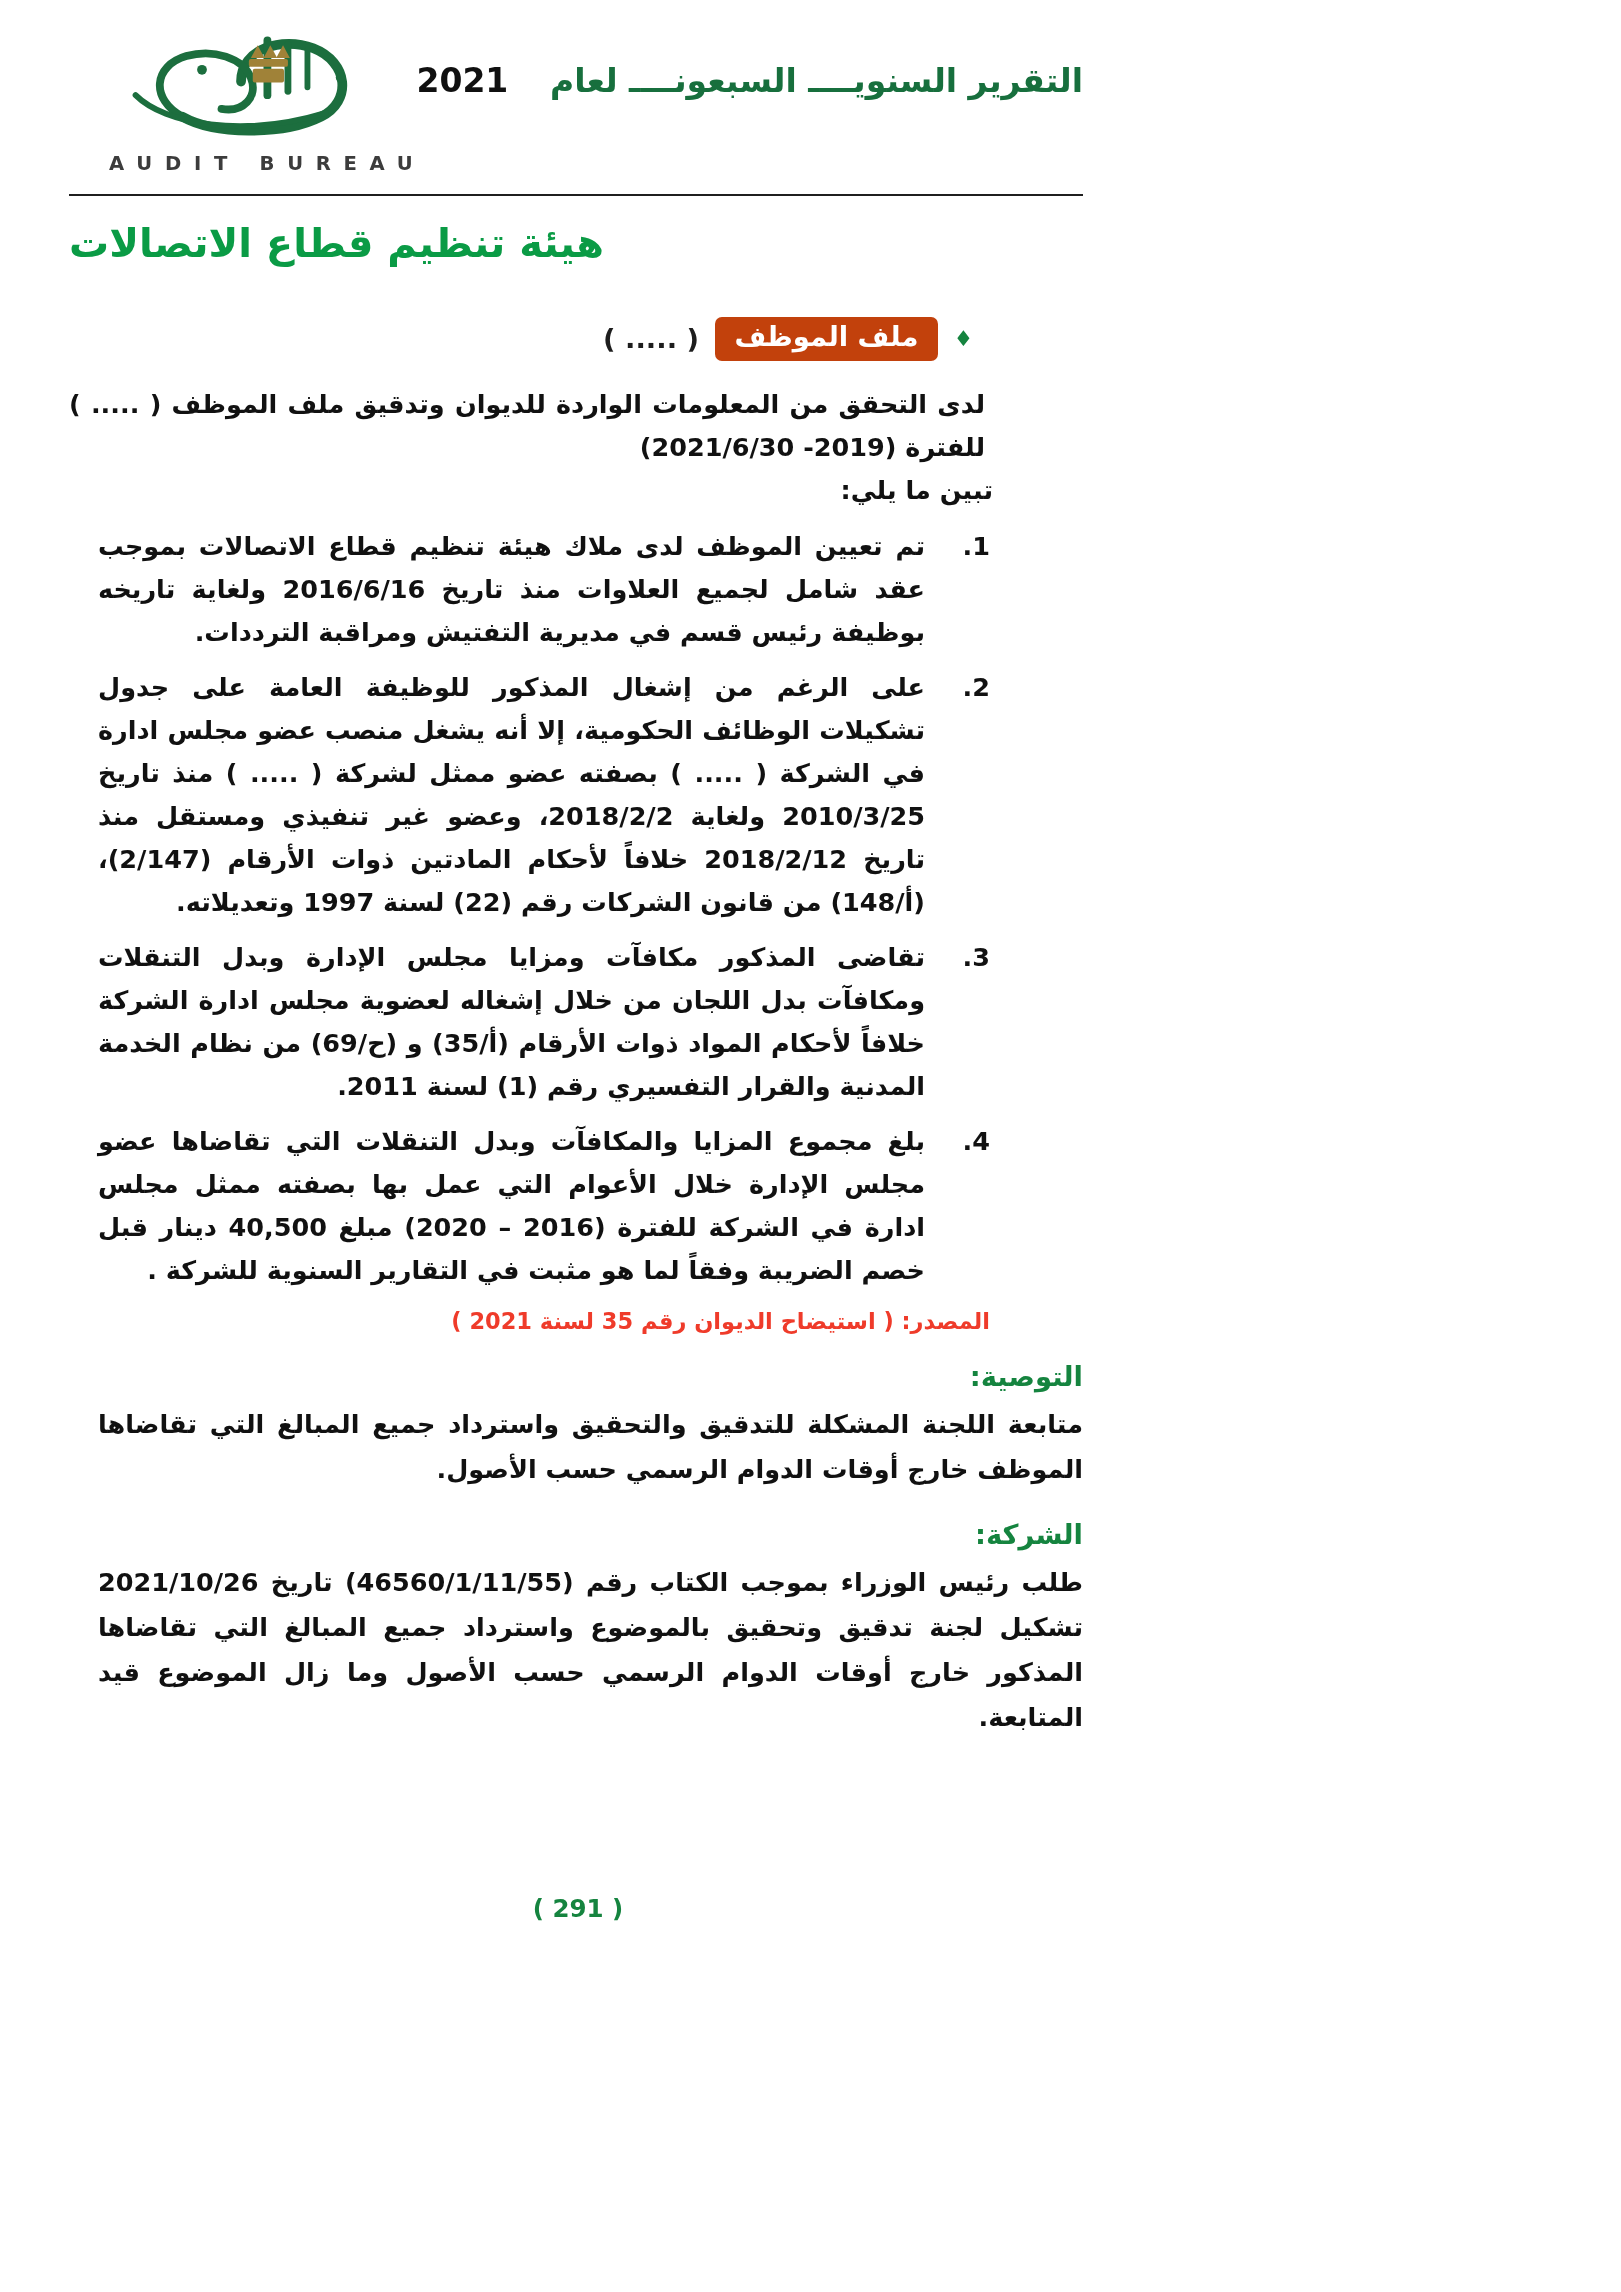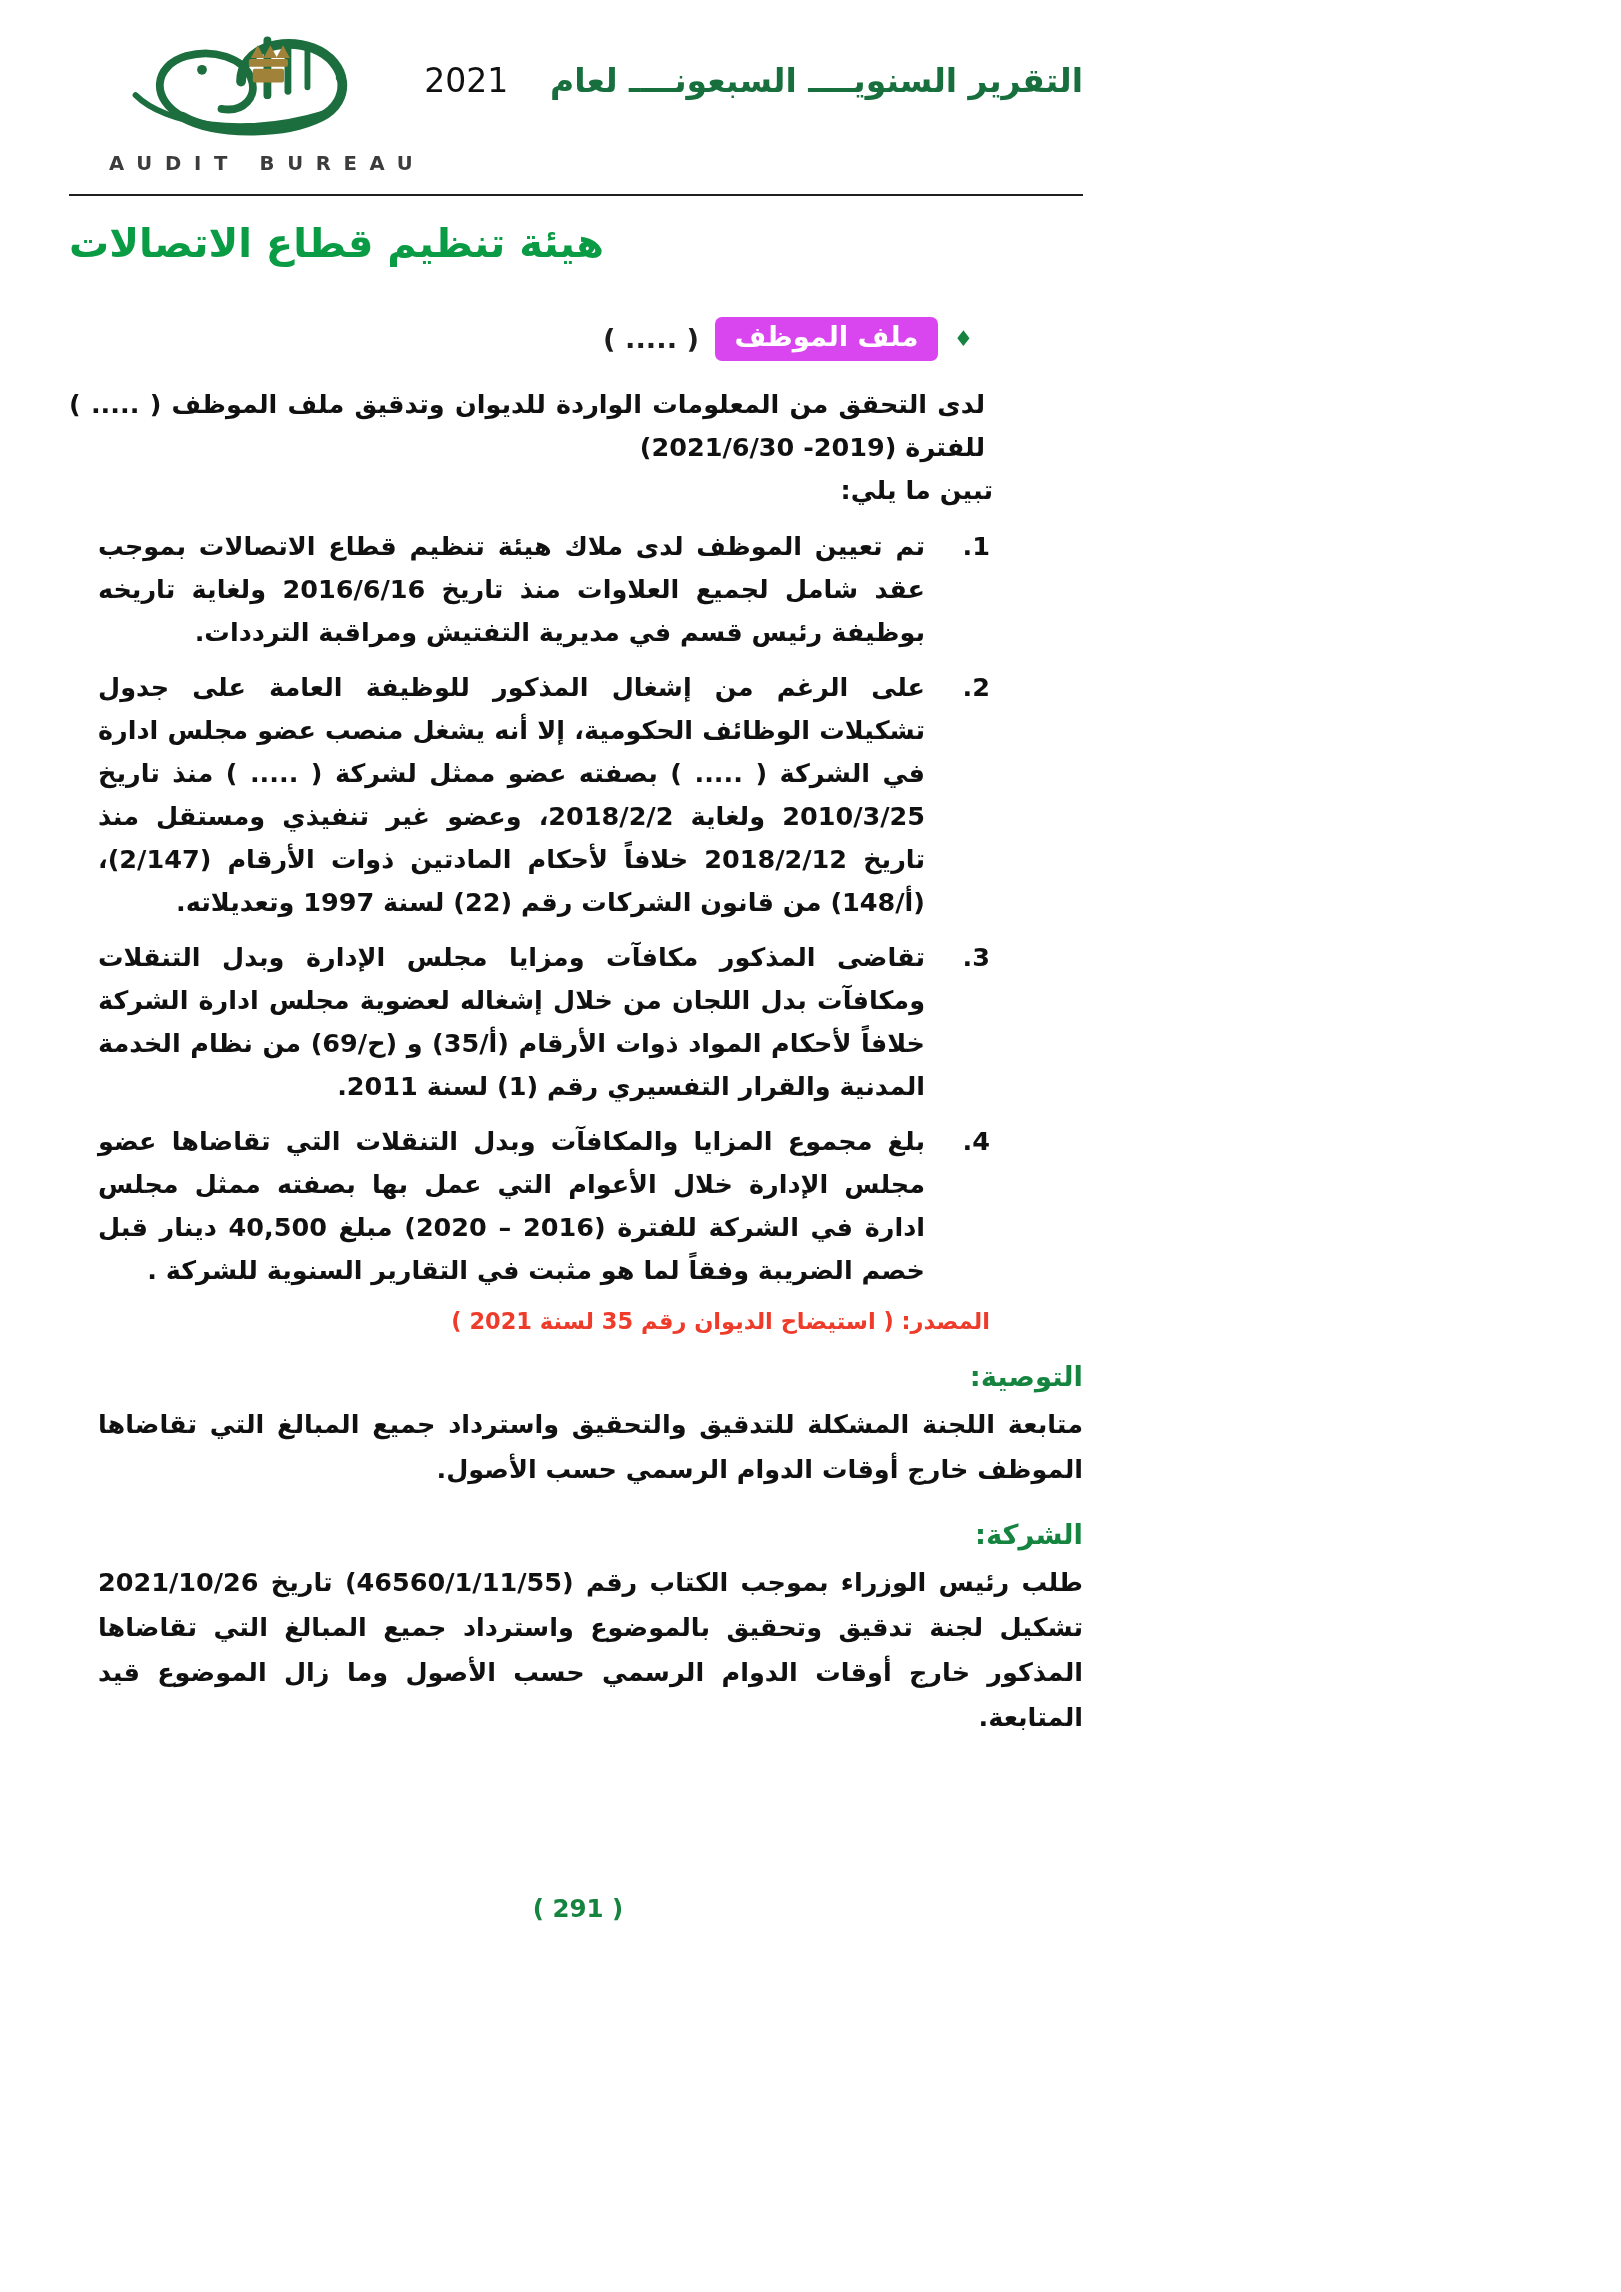--- a/index.html
+++ b/index.html
@@ -15,29 +15,29 @@
   .logo { position:absolute; left:27.4px; top:19px; width:294px; text-align:center; direction:ltr; }
   .logo-caption {
     font-size:19.6px; letter-spacing:12.7px; color:#3c3c3c; font-weight:600;
     margin-top:3.9px; padding-left:12.7px; white-space:nowrap;
   }
   .report-title {
     position:absolute; right:0; top:61px; display:flex; flex-direction:row;
     gap:13.7px; align-items:baseline; white-space:nowrap;
   }
   .rt-ar { color:#176f3d; font-size:33px; font-weight:bold;margin-left:28px; }
-  .rt-year { color:#101010; font-size:33px; font-weight:normal; direction:ltr; }
+  .rt-year { color:#101010; font-size:33px; font-weight:bold; direction:ltr; }
   .rule { border:none; border-top:2px solid #1f1f1f; width:100%; }
 
   
   .doc-title { margin-top:23.5px; text-align:left; color:#0a9b45; font-size:40px; font-weight:bold; }
   .section-line { margin-top:51px; padding-right:110px; display:flex; align-items:center; gap:15.7px; }
   .diamond { color:#15843f; font-size:21.6px; line-height:1; }
   .section-box {
-    background:#d946ef; color:#ffffff; font-weight:bold; font-size:27.4px;
+    background:#c2410c; color:#ffffff; font-weight:bold; font-size:27.4px;
     padding:4.9px 19.6px 8.8px; border-radius:6.9px;
   }
   .section-suffix { font-weight:bold; font-size:27.4px; color:#1d1d1d; }
 
   
   .intro { margin-top:21.6px; font-size:25.5px; font-weight:bold; line-height:43px; }
   .intro-l1 { display:block; padding-right:98px; text-align:justify; }
   .intro-l2 { display:block; padding-right:90px; }
 
   .findings { margin-top:13.7px; padding-right:93px; padding-left:29px; }

